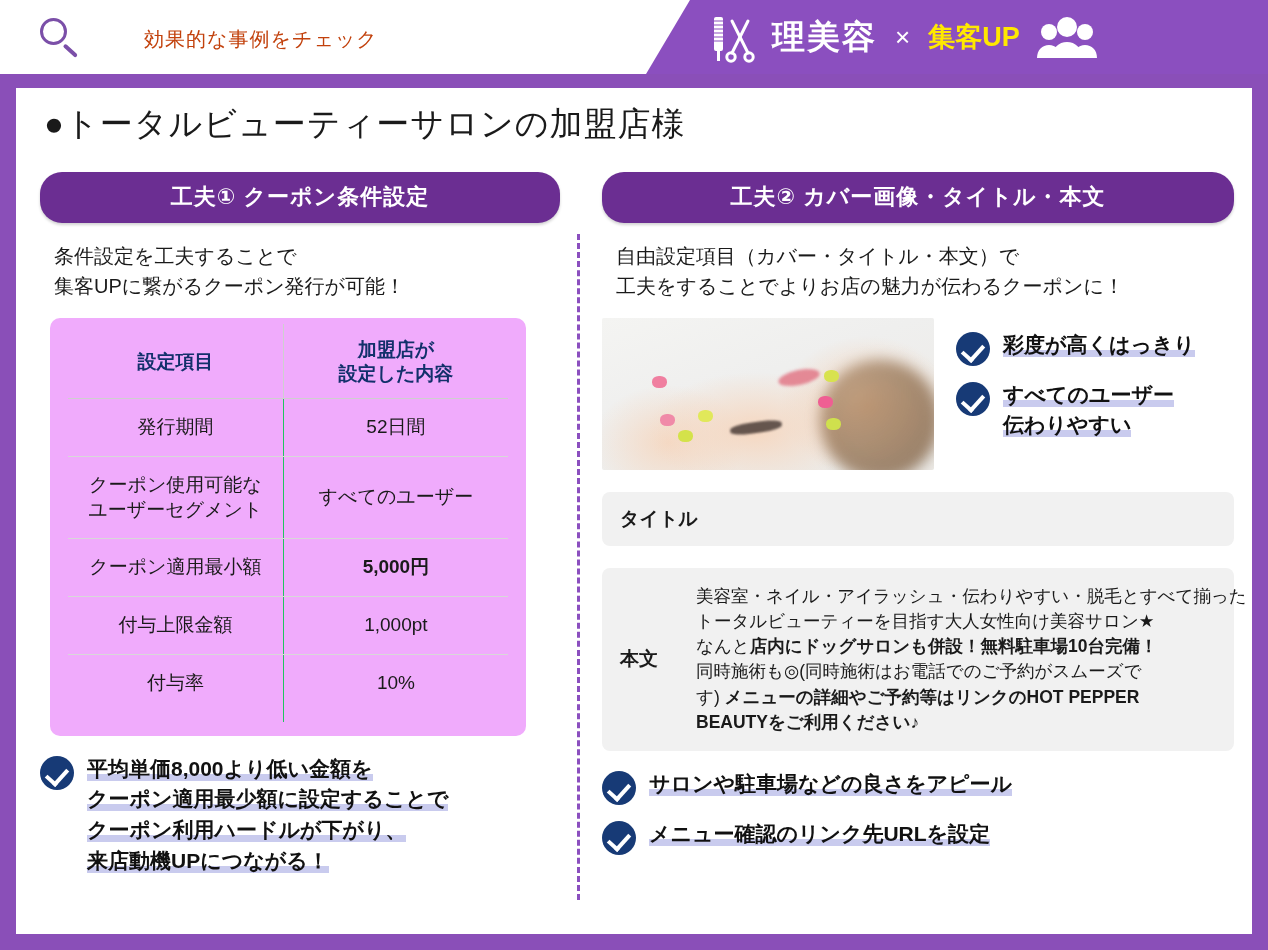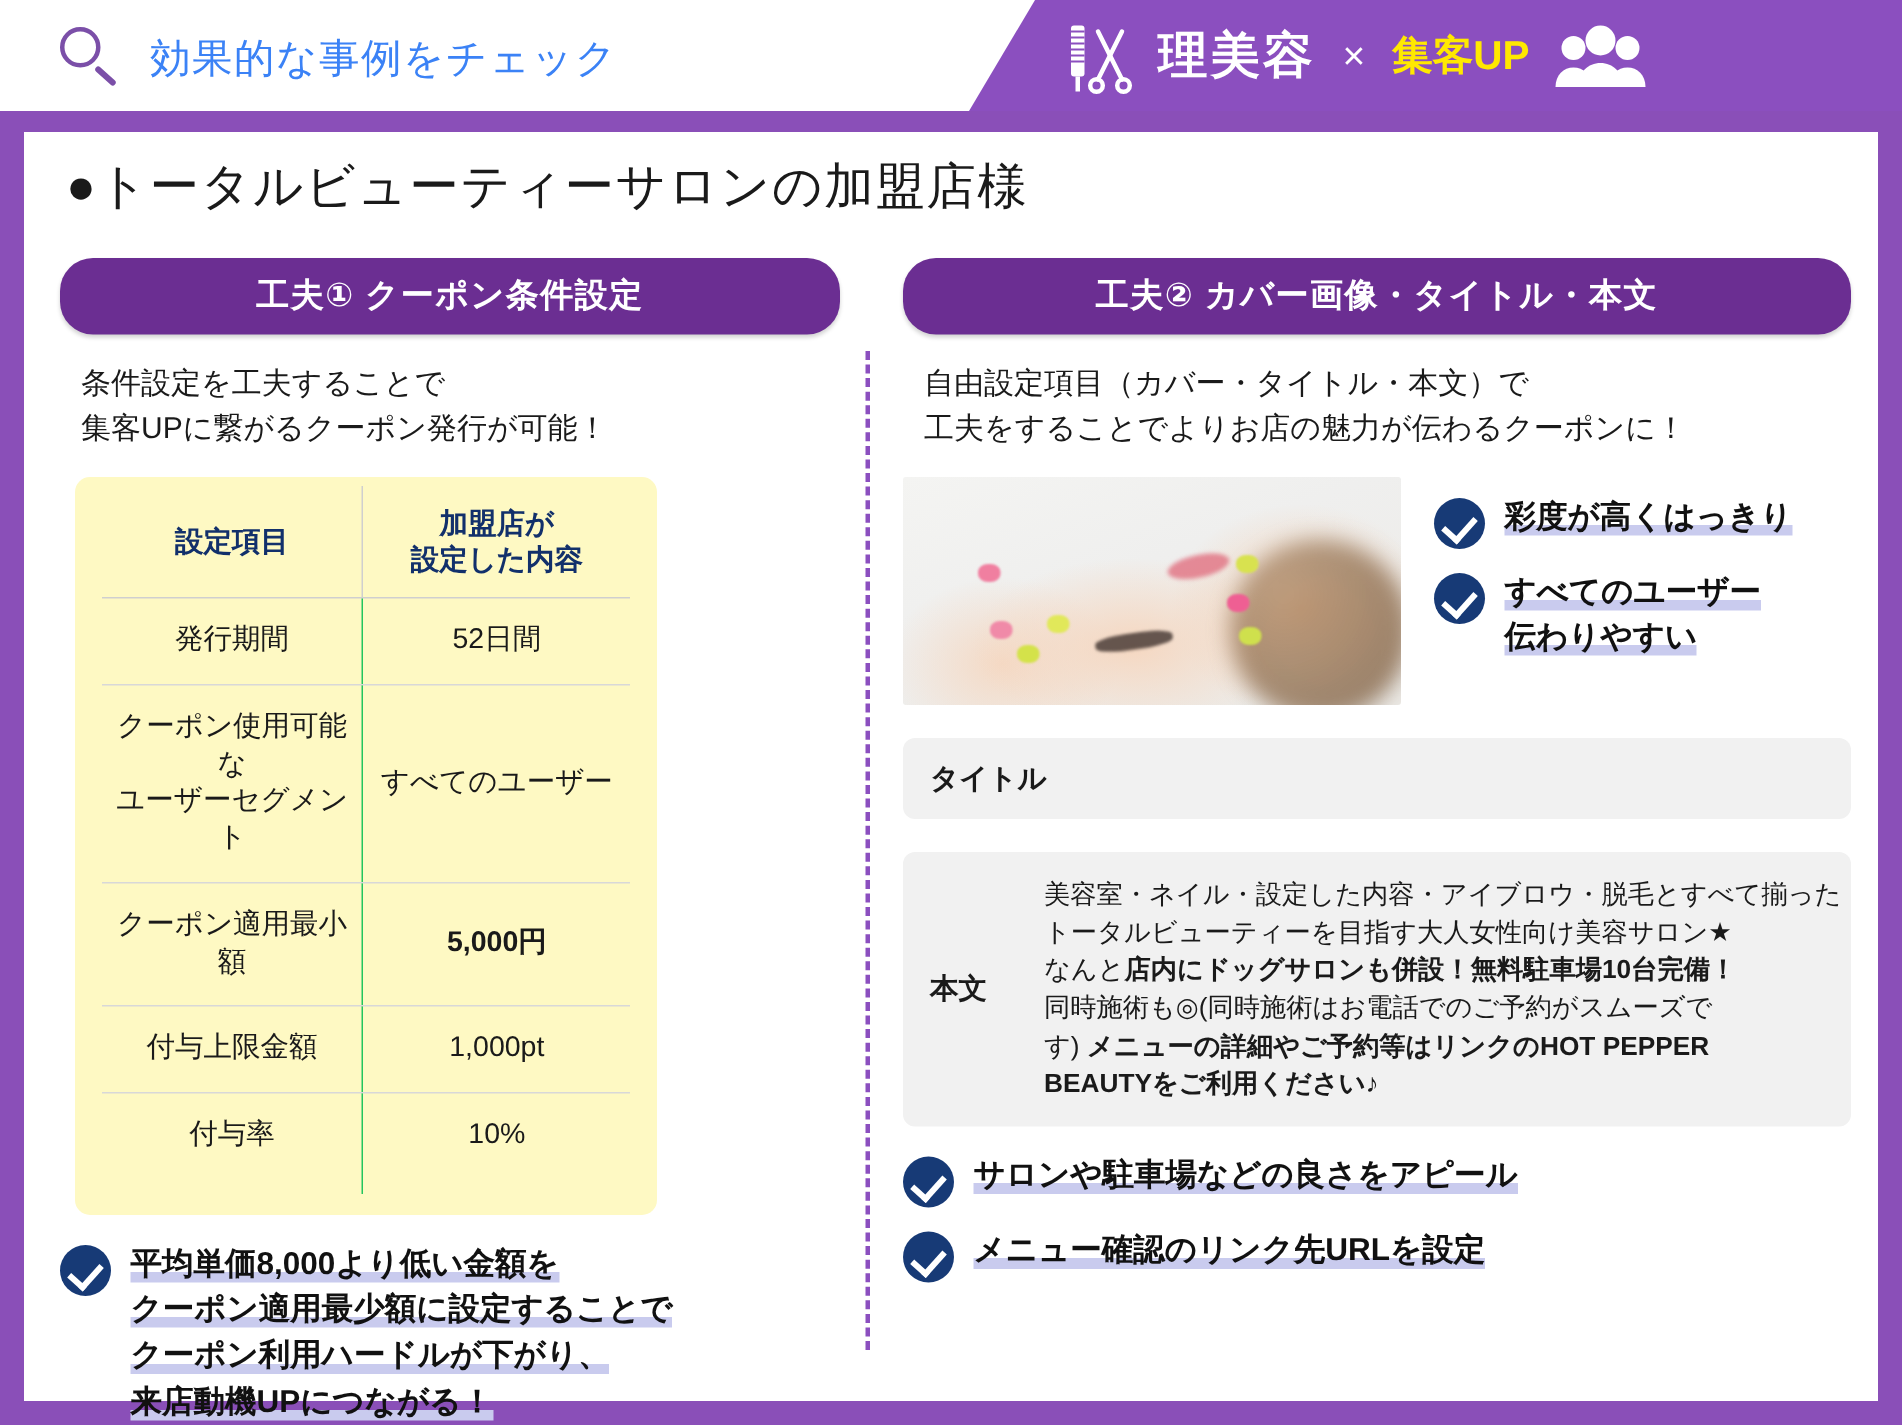--- a/index.html
+++ b/index.html
@@ -18,21 +18,21 @@
   }
   .mag-icon{width:46px;height:46px;position:relative;display:block;}
   .mag-icon .ring{
     position:absolute;left:2px;top:2px;width:27px;height:27px;border:3px solid #7B4FA8;
     border-radius:50%;box-sizing:border-box;
   }
   .mag-icon .handle{
     position:absolute;left:26px;top:27px;width:17px;height:4px;background:#7B4FA8;
     transform:rotate(42deg);transform-origin:left center;border-radius:2px;
   }
-  .search-text{font-size:27px;color:#3b82f6;letter-spacing:1px;white-space:nowrap;}
+  .search-text{font-size:20px;color:#c2410c;letter-spacing:1px;white-space:nowrap;margin-left:44px;}
 
   .banner{
     position:absolute;right:0;top:0;width:622px;height:74px;background:#8B4FBF;
     border-bottom-left-radius:0;
     clip-path:polygon(44px 0,622px 0,622px 74px,0 74px);
     display:flex;align-items:center;
   }
   .banner-inner{display:flex;align-items:center;gap:14px;padding-left:66px;}
   .tool-icon{width:46px;height:52px;position:relative;flex:0 0 auto;}
   .banner-title{font-size:33px;color:#ffffff;font-weight:700;letter-spacing:2px;white-space:nowrap;}
@@ -67,21 +67,21 @@
     padding:10px 6px 11px;white-space:nowrap;
     box-shadow:0 2px 3px rgba(0,0,0,.18);
   }
   .lead{
     margin-top:18px;font-size:20px;line-height:1.52;color:#1a1a1a;padding-left:14px;
   }
   .lead div{white-space:nowrap;}
 
   
   .tbl-wrap{
-    margin-top:16px;margin-left:10px;width:388px;background:#fef9c3;border-radius:10px;
+    margin-top:16px;margin-left:10px;width:476px;background:#f0abfc;border-radius:10px;
     padding:6px 18px 14px;box-sizing:border-box;
   }
   table.tbl{width:100%;border-collapse:collapse;table-layout:fixed;}
   table.tbl th{
     color:#12306B;font-weight:700;font-size:19px;text-align:center;
     padding:14px 4px 12px;border-bottom:1px solid #cfcfcf;line-height:1.28;
   }
   table.tbl th.c1{width:47%;}
   table.tbl td{
     font-size:19px;color:#1a1a1a;text-align:center;padding:16px 4px;
@@ -311,21 +311,21 @@
           </div>
         </div>
 
         <div class="field">
           <span class="field-label">タイトル</span>
         </div>
 
         <div class="field body">
           <span class="field-label body-lbl">本文</span>
           <span class="body-text">
-            <span class="ln">美容室・ネイル・設定した内容・アイブロウ・脱毛とすべて揃った</span>
+            <span class="ln">美容室・ネイル・アイラッシュ・伝わりやすい・脱毛とすべて揃った</span>
             <span class="ln">トータルビューティーを目指す大人女性向け美容サロン★</span>
             <span class="ln"><span>なんと</span><b>店内にドッグサロンも併設！無料駐車場10台完備！</b></span>
             <span class="ln">同時施術も◎(同時施術はお電話でのご予約がスムーズで</span>
             <span class="ln"><span>す)</span><b> メニューの詳細やご予約等はリンクのHOT PEPPER</b></span>
             <span class="ln"><b>BEAUTYをご利用ください♪</b></span>
           </span>
         </div>
 
         <div class="check-list">
           <div class="check-item">

